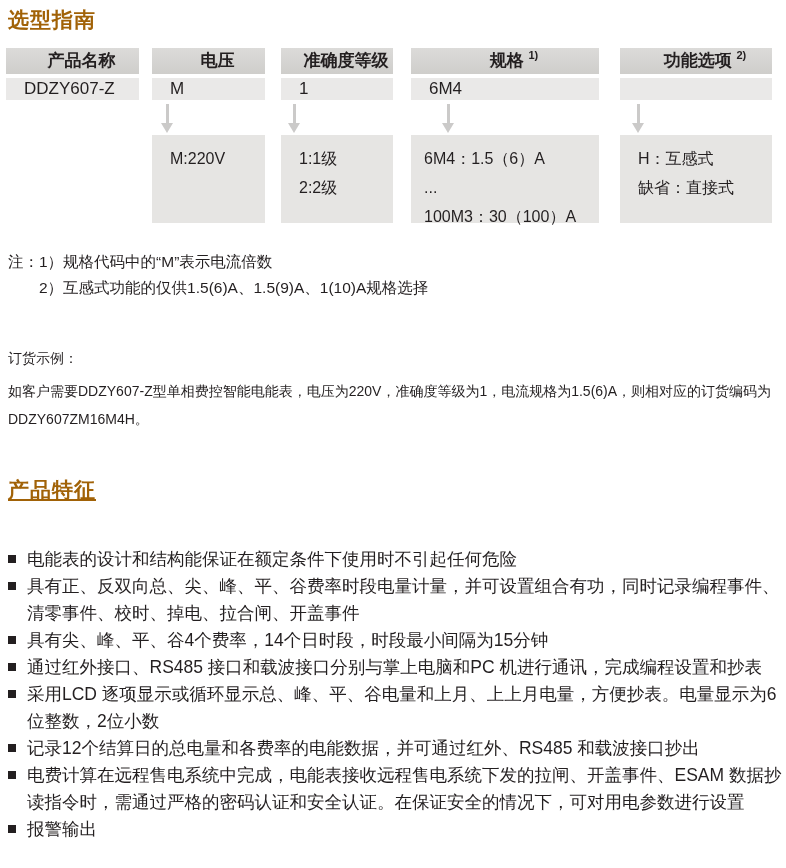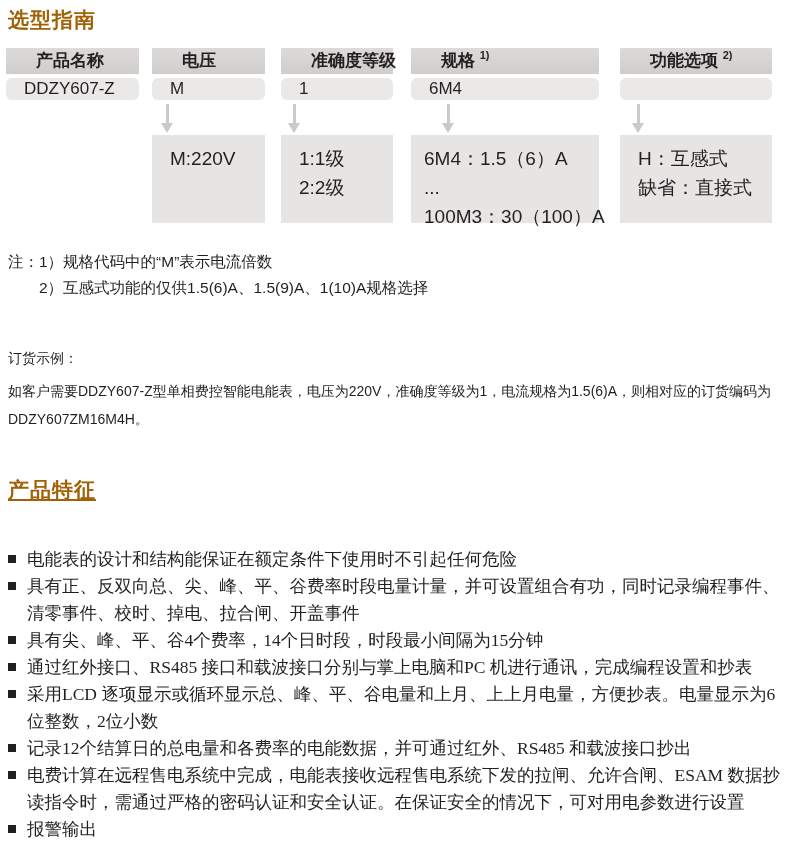--- a/index.html
+++ b/index.html
@@ -14,47 +14,47 @@
 
   
   .table-wrap{position:absolute;left:0;top:48px;width:786px;height:182px;}
   .col{position:absolute;top:0;height:182px;}
   .col1{left:6px;width:133px;}
   .col2{left:152px;width:113px;}
   .col3{left:281px;width:112px;}
   .col4{left:411px;width:188px;}
   .col5{left:620px;width:152px;}
   .hdr{height:26px;line-height:26px;background:linear-gradient(#dcdbd9,#cfcecb);
-       font-weight:bold;font-size:17px;padding-left:30px;box-sizing:border-box;white-space:nowrap;}
+       font-weight:bold;font-size:17px;padding-left:18px;box-sizing:border-box;white-space:nowrap;text-align:center;}
   .hdr sup{font-size:11px;font-weight:bold;vertical-align:super;line-height:0;}
   .val{margin-top:4px;height:22px;line-height:22px;background:#eae9e8;font-size:17px;
-       font-weight:500;padding-left:18px;box-sizing:border-box;white-space:nowrap;border-radius:6px;}
+       font-weight:500;padding-left:18px;box-sizing:border-box;white-space:nowrap;}
   .arrow{position:absolute;top:56px;width:13px;}
   .arrow .stem{width:3px;height:19px;background:#cbcac9;margin-left:5px;}
   .arrow .head{width:0;height:0;border-left:6px solid transparent;border-right:6px solid transparent;
        border-top:10px solid #cbcac9;}
   .col2 .arrow{left:9px;}
   .col3 .arrow{left:7px;}
   .col4 .arrow{left:31px;}
   .col5 .arrow{left:12px;}
   .detail{position:absolute;top:87px;left:0;right:0;height:88px;background:#e6e5e3;
-       font-size:19px;line-height:29px;padding:9px 0 0 18px;box-sizing:border-box;white-space:nowrap;}
+       font-size:16px;line-height:29px;padding:9px 0 0 18px;box-sizing:border-box;white-space:nowrap;}
   .col4 .detail{padding-left:13px;}
 
   
   .notes{position:absolute;left:8px;top:249px;font-size:15.5px;line-height:26px;}
   .notes .n2{padding-left:31px;}
 
   
   .ordering{position:absolute;left:8px;top:344px;width:772px;font-size:14px;line-height:28px;}
   .ordering .ord-title{margin-bottom:5px;}
 
   
   .features{position:absolute;left:8px;top:546px;width:774px;}
-  .features ul{list-style:none;margin:0;padding:0;font-family:Liberation Serif, serif;}
+  .features ul{list-style:none;margin:0;padding:0;}
   .features li{display:flex;font-size:17.5px;line-height:27px;}
   .features .sq{flex:0 0 19px;}
   .features .sq::before{content:"";display:block;width:8px;height:8px;background:#231f20;margin-top:9px;}
   .features .txt{flex:1;}
 </style>
 </head>
 <body>
 
 <div class="red-heading" id="sg-title">选型指南</div>
 
@@ -152,20 +152,20 @@
     <li>
         <span class="sq"></span>
         <span class="txt">采用LCD 逐项显示或循环显示总、峰、平、谷电量和上月、上上月电量，方便抄表。电量显示为6位整数，2位小数</span>
       </li>
     <li>
         <span class="sq"></span>
         <span class="txt">记录12个结算日的总电量和各费率的电能数据，并可通过红外、RS485 和载波接口抄出</span>
       </li>
     <li>
         <span class="sq"></span>
-        <span class="txt">电费计算在远程售电系统中完成，电能表接收远程售电系统下发的拉闸、允许合闸、ESAM 数据抄读指令时，需通过严格的密码认证和安全认证。在保证安全的情况下，可对用电参数进行设置</span>
+        <span class="txt">电费计算在远程售电系统中完成，电能表接收远程售电系统下发的拉闸、开盖事件、ESAM 数据抄读指令时，需通过严格的密码认证和安全认证。在保证安全的情况下，可对用电参数进行设置</span>
       </li>
     <li>
         <span class="sq"></span>
         <span class="txt">报警输出</span>
       </li>
   </ul>
 </div>
 
 </body></html>

